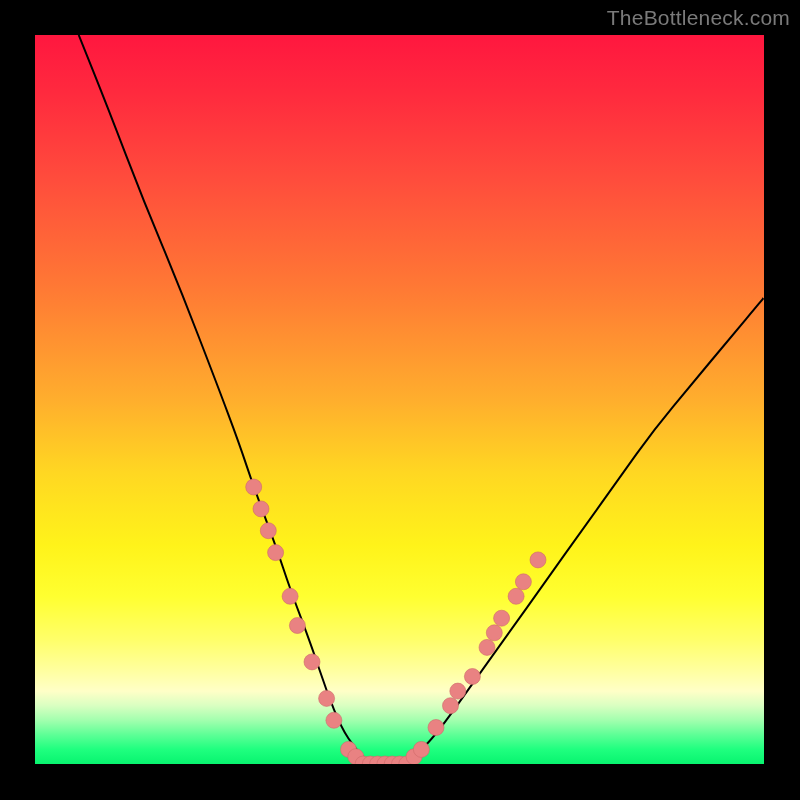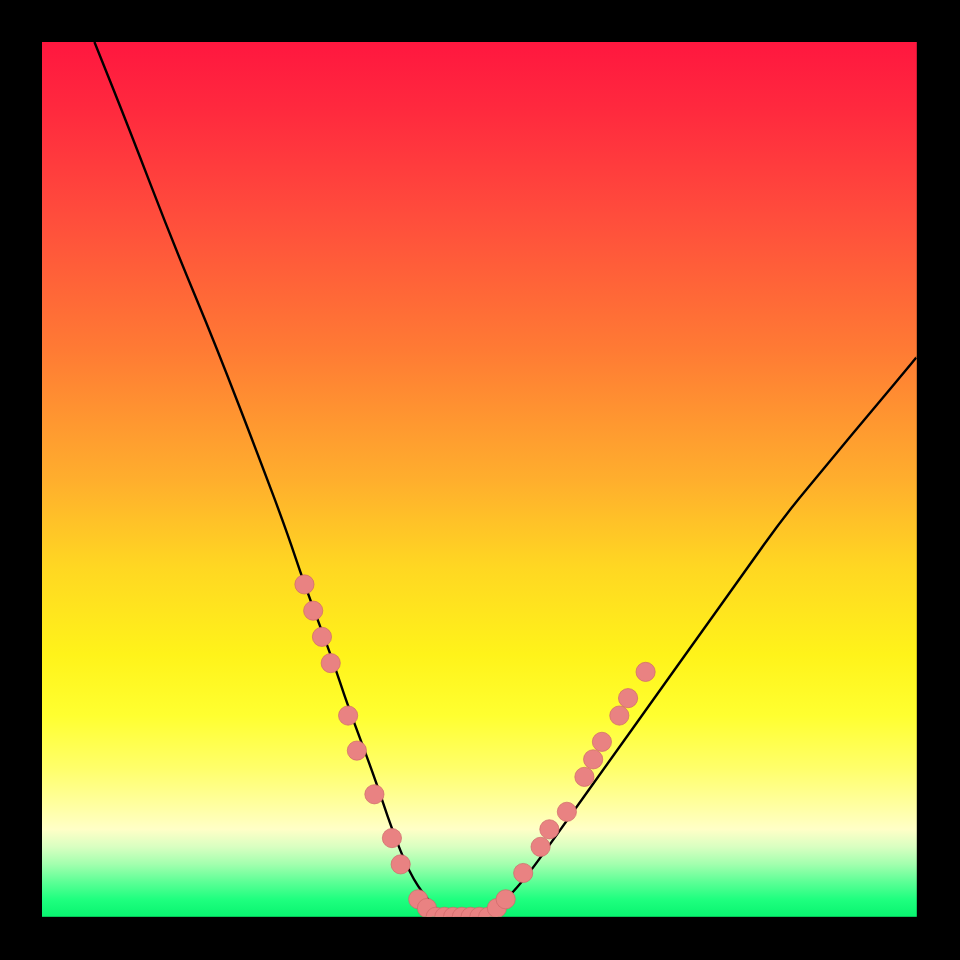--- a/index.html
+++ b/index.html
@@ -69,20 +69,21 @@
   .dot {
     fill: #e98282;
     stroke: #cf6a6a;
     stroke-width: 0.6;
   }
 </style>
 </head>
 <body>
 
 <div class="frame">
+  <div class="watermark">TheBottleneck.com</div>
 
   <div class="plot-area">
     <svg class="curve" viewBox="0 0 729 729">
 
       <path id="curve-path" class="curve-path" d="M 43.7 0.0 Q 43.7 0.0 58.3 36.4 Q 72.9 72.9 91.1 120.3 Q 109.3 167.7 127.6 211.4 Q 145.8 255.1 164.0 302.5 Q 182.3 349.9 193.2 379.1 Q 204.1 408.2 211.4 430.1 Q 218.7 452.0 229.6 481.1 Q 240.6 510.3 247.9 532.2 Q 255.1 554.0 266.1 583.2 Q 277.0 612.4 284.3 634.2 Q 291.6 656.1 298.9 674.3 Q 306.2 692.5 313.5 703.5 Q 320.8 714.4 328.1 721.7 Q 335.3 729.0 342.6 729.0 Q 349.9 729.0 357.2 729.0 Q 364.5 729.0 371.8 725.4 Q 379.1 721.7 390.0 710.8 Q 401.0 699.8 419.2 674.3 Q 437.4 648.8 455.6 623.3 Q 473.9 597.8 492.1 572.3 Q 510.3 546.8 528.5 521.2 Q 546.8 495.7 565.0 470.2 Q 583.2 444.7 601.4 419.2 Q 619.6 393.7 637.9 371.8 Q 656.1 349.9 674.3 328.0 Q 692.5 306.2 710.8 284.3 T 729.0 262.4"></path>
 
       <g id="dots-group">
           <circle cx="218.7" cy="452.0" r="8" class="dot"></circle>
           <circle cx="226.0" cy="473.9" r="8" class="dot"></circle>
           <circle cx="233.3" cy="495.7" r="8" class="dot"></circle>

